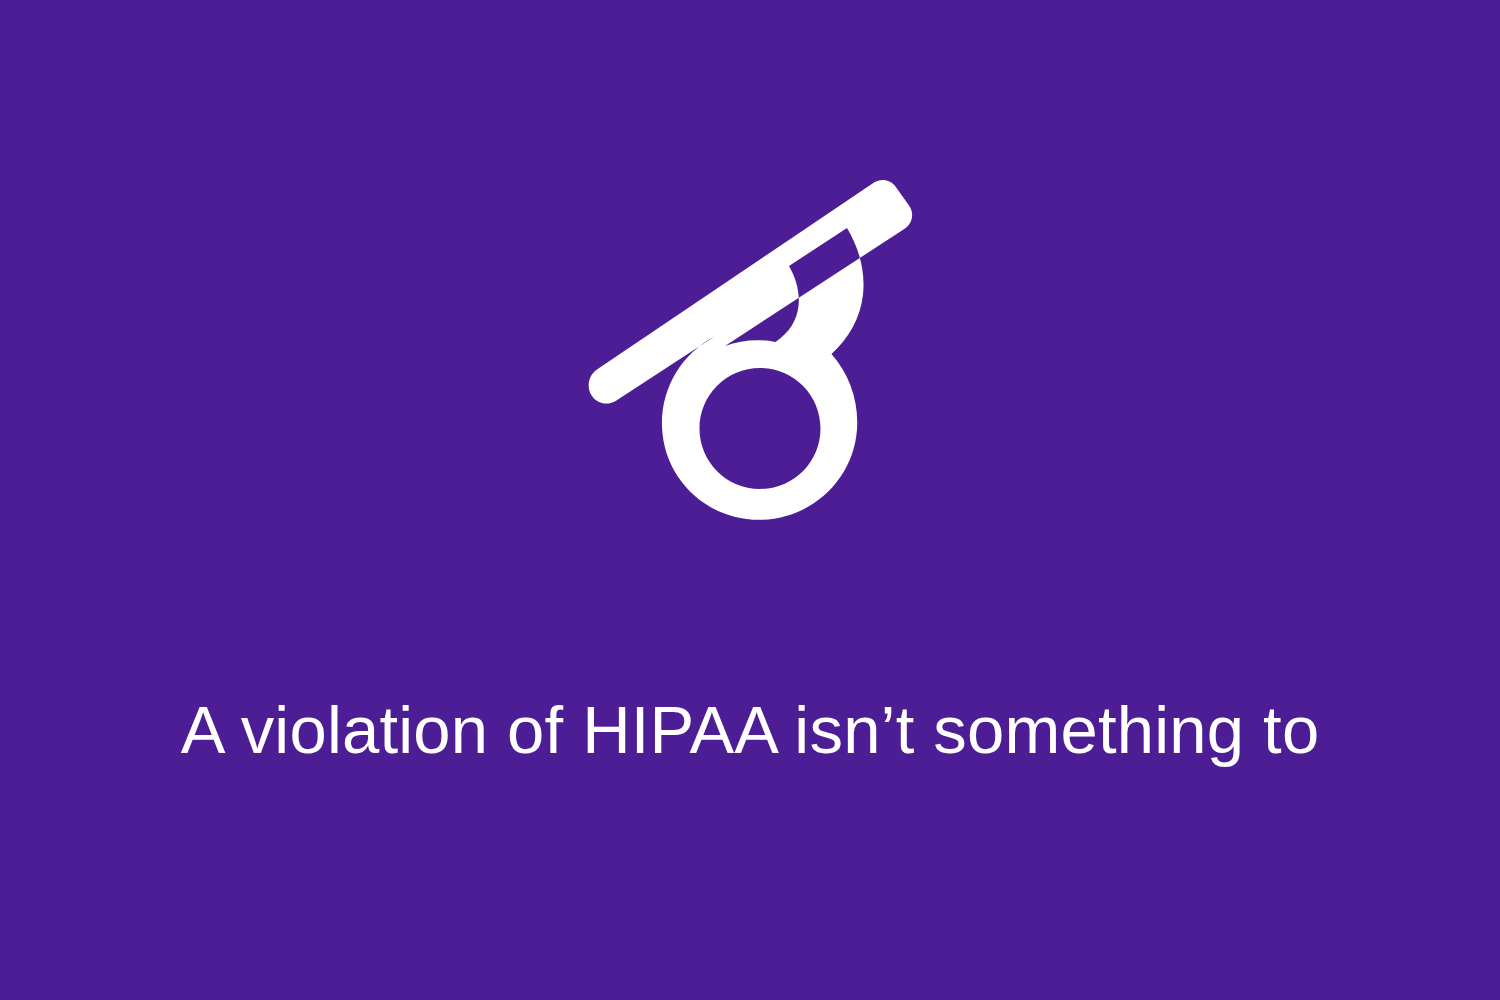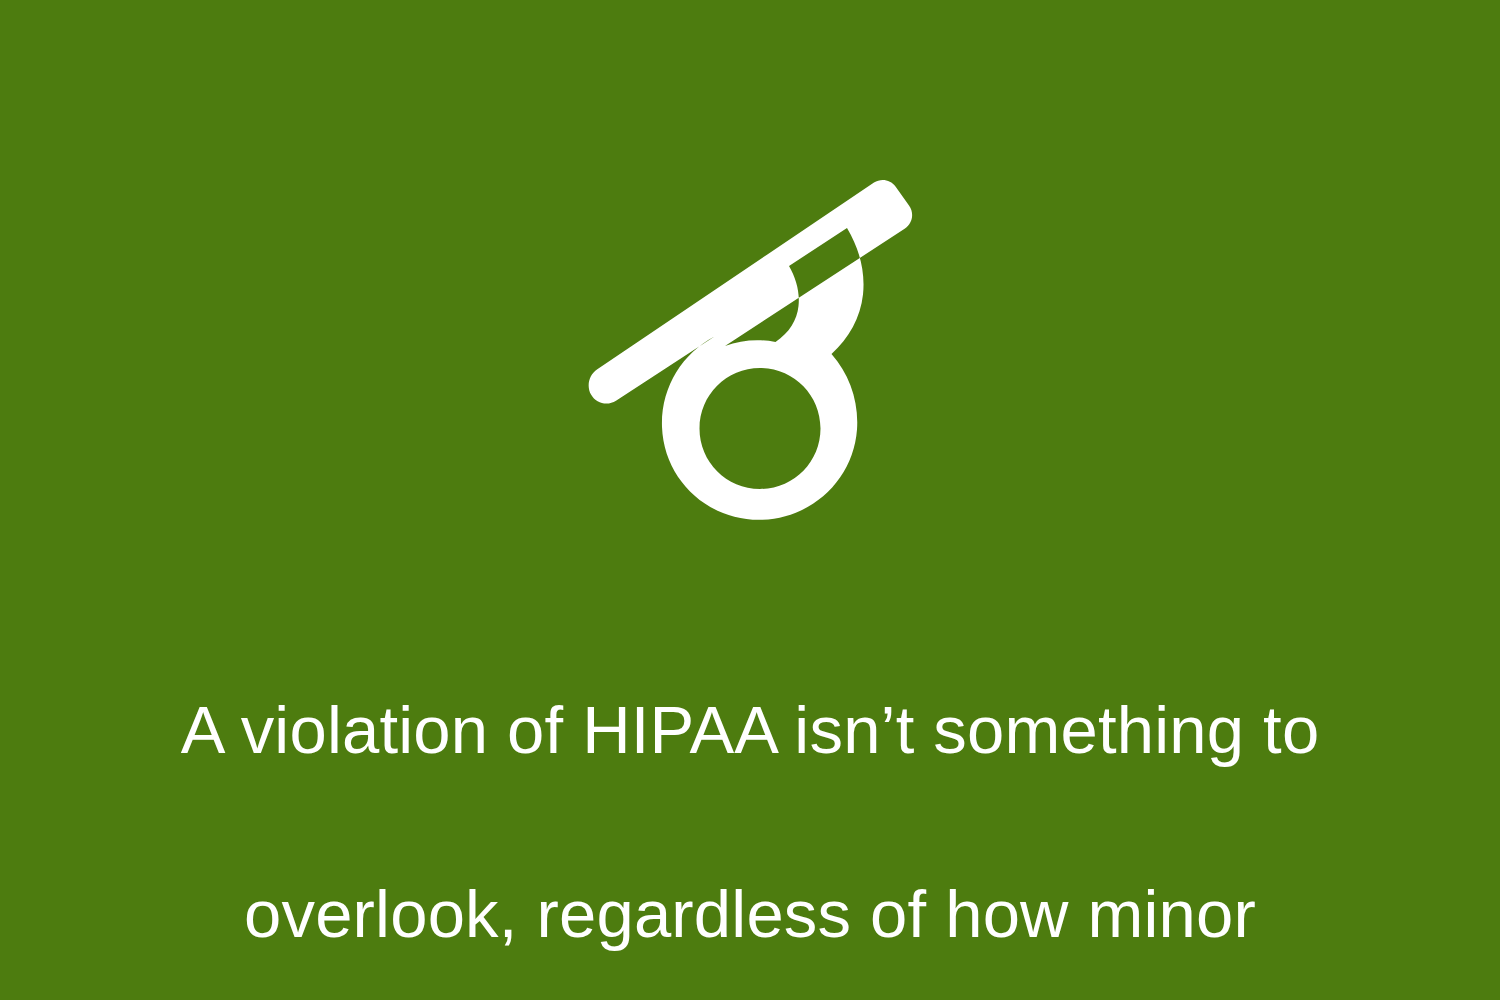--- a/index.html
+++ b/index.html
@@ -61,21 +61,21 @@
     white-space: pre-line;
     -webkit-font-smoothing: antialiased;
   }
   .quote .line {
     display: block;
   }
 </style>
 </head>
 <body>
 
-<div class="card" style="background: #4d7c0f;">
+<div class="card" style="background: #4c1d95;">
 
   <div class="icon-wrap">
     <svg class="whistle-svg" viewBox="0 0 330 350" xmlns="http://www.w3.org/2000/svg" aria-hidden="true">
 
       <path fill="#ffffff" fill-rule="evenodd" d="M289.0 12.5
                C296.0 8.0 305.5 9.5 310.5 16.5
                L324.0 35.5
                C329.5 43.0 327.5 53.5 320.0 58.5
                L140.0 176.0
                C156.0 170.0 173.5 168.5 190.5 172.0
@@ -96,17 +96,16 @@
                C141.5 198.0 114.5 225.0 114.5 258.5
                C114.5 292.0 141.5 319.0 175.0 319.0
                C208.5 319.0 235.5 292.0 235.5 258.5
                C235.5 225.0 208.5 198.0 175.0 198.0
                Z"></path>
     </svg>
   </div>
 
   <div class="quote" style="color: rgb(255, 255, 255);">
     <span class="line">A violation of HIPAA isn’t something to</span>
-    <span class="line">overlook, regardless of how minor</span>
     
   </div>
 
 </div>
 
 </body></html>

